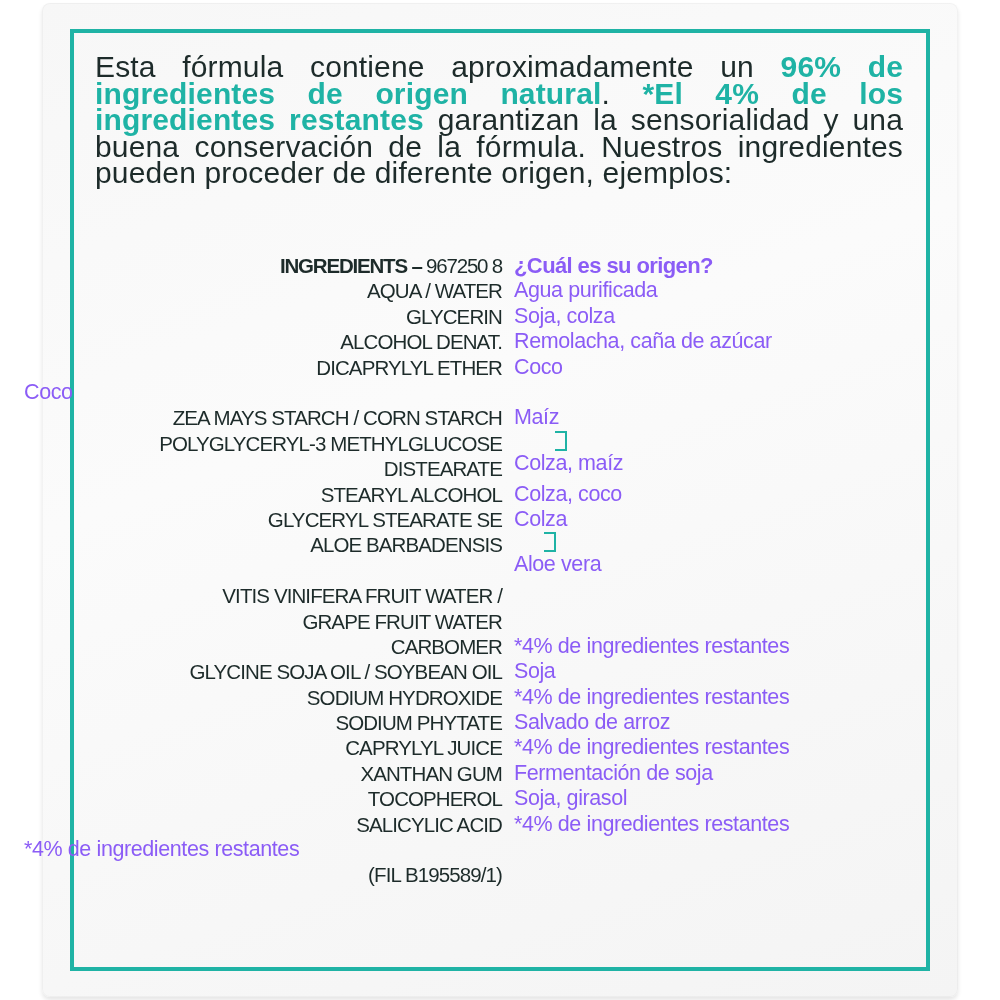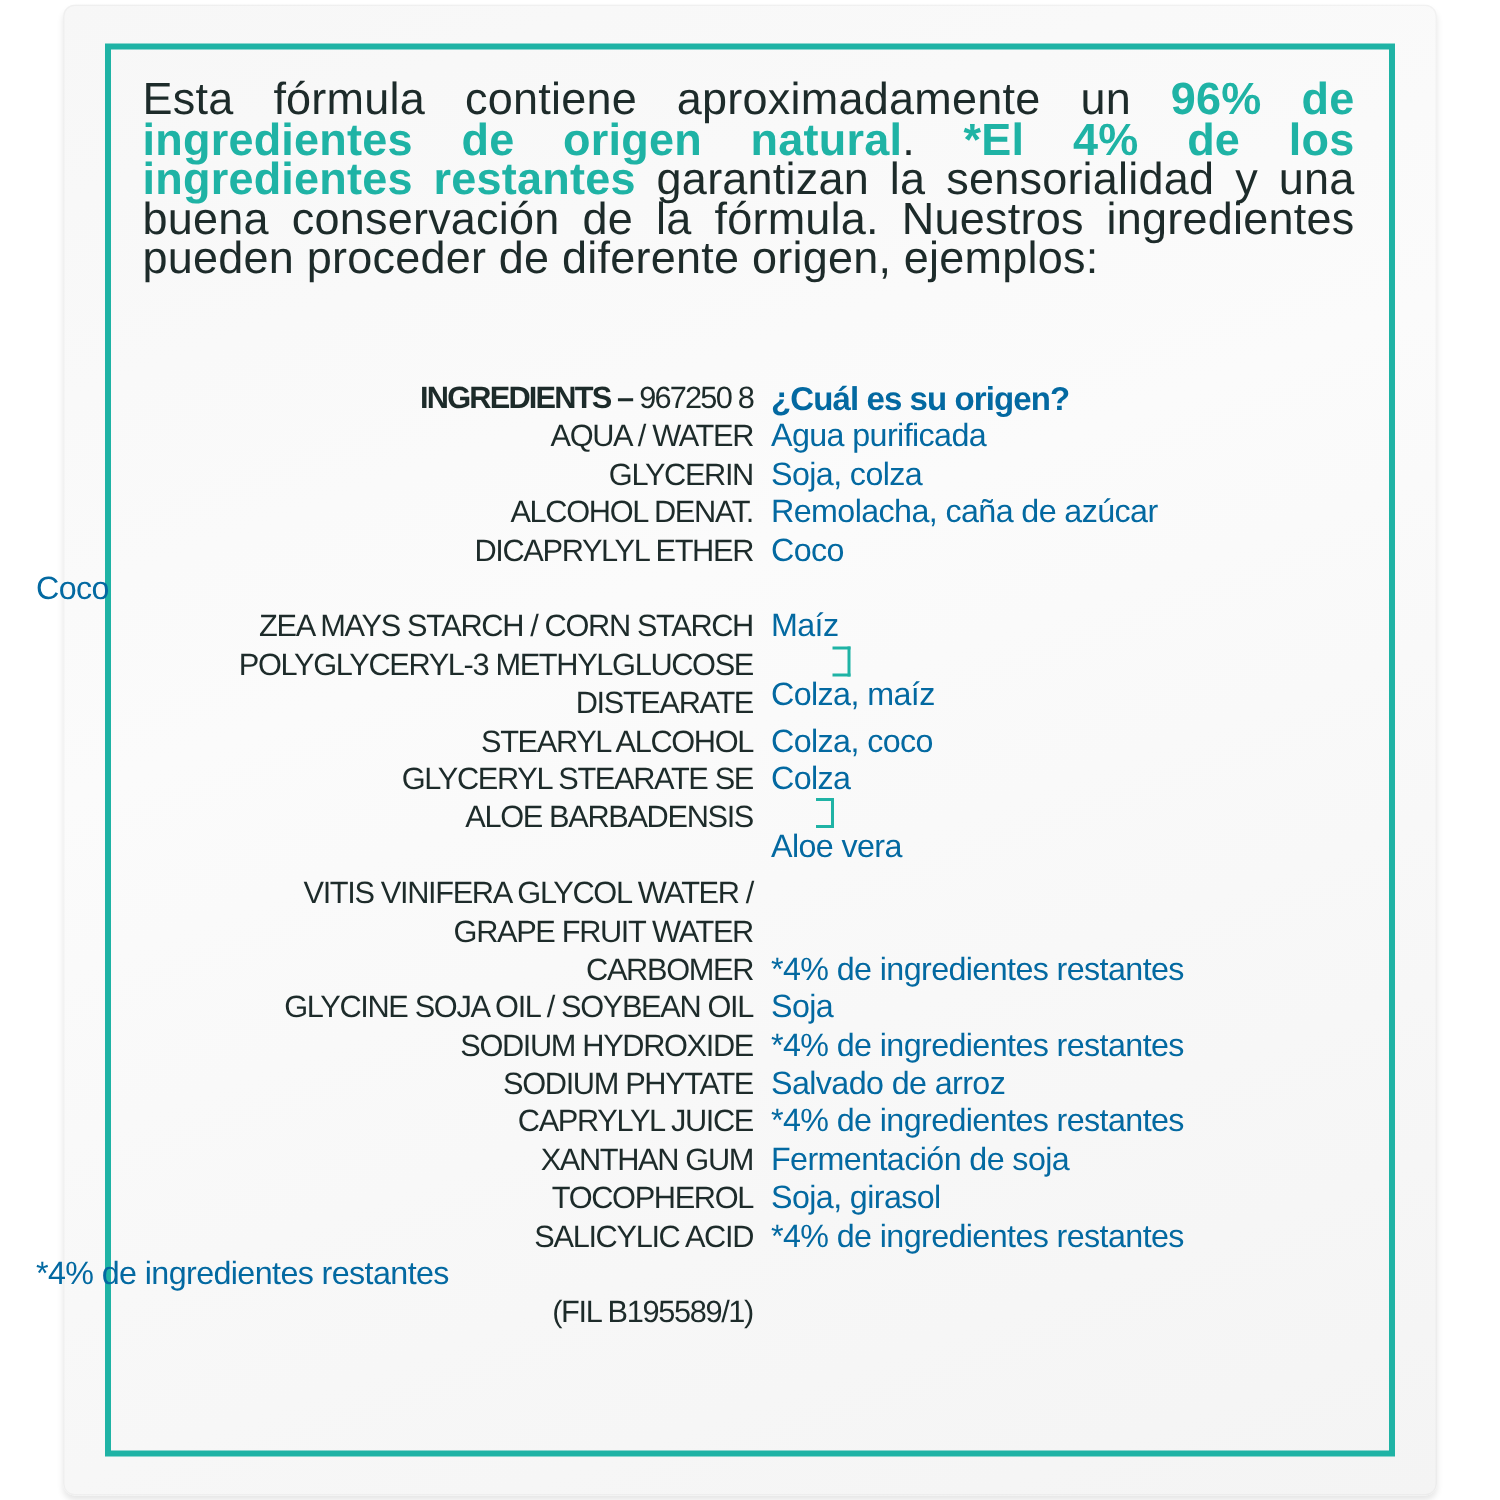--- a/index.html
+++ b/index.html
@@ -15,21 +15,21 @@
            font-size:30px; line-height:26.5px; color:#1d2b2a; text-align:justify;
            text-align-last:left; letter-spacing:0.15px; }
   .intro .hl { color:#1fb3a5; font-weight:bold; }
   .table { position:absolute; left:12px; top:253px; width:820px; }
   .row { display:flex; height:25.4px; align-items:flex-start; }
   .row.double { height:50.8px; }
   .left { width:490px; text-align:right; font-size:20.5px; line-height:25.4px;
           color:#1d2b2a; letter-spacing:-0.9px; }
   .left.hdr { font-weight:bold; letter-spacing:-1.2px; }
   .left .code { font-weight:normal; }
-  .right { padding-left:12px; font-size:21.5px; line-height:25.4px; color:#0369a1;
+  .right { padding-left:12px; font-size:21.5px; line-height:25.4px; color:#8b5cf6;
            letter-spacing:-0.4px; white-space:nowrap; display:flex; align-items:center; }
   .right.hdr { font-weight:bold; font-size:22px; letter-spacing:-0.6px; }
   .row.double .right { height:50.8px;flex-direction:column; }
   .bracket { display:inline-block; width:10px; height:16px;
              border-top:2.5px solid #1fb3a5; border-right:2.5px solid #1fb3a5;
              border-bottom:2.5px solid #1fb3a5; margin-right:17px; margin-left:2px; }
 </style>
 </head>
 <body>
 
@@ -91,21 +91,21 @@
     <div class="left">
       <div>ALOE BARBADENSIS</div>
     </div>
     <div class="right">
       <span class="bracket"></span>
         <span>Aloe vera</span>
     </div>
   </div>
   <div class="row double">
     <div class="left">
-      <div>VITIS VINIFERA GLYCOL WATER /</div>
+      <div>VITIS VINIFERA FRUIT WATER /</div>
       <div>GRAPE FRUIT WATER</div>
     </div>
   </div>
   <div class="row">
     <div class="left">CARBOMER</div>
     <div class="right">*4% de ingredientes restantes</div>
   </div>
   <div class="row">
     <div class="left">GLYCINE SOJA OIL / SOYBEAN OIL</div>
     <div class="right">Soja</div>

